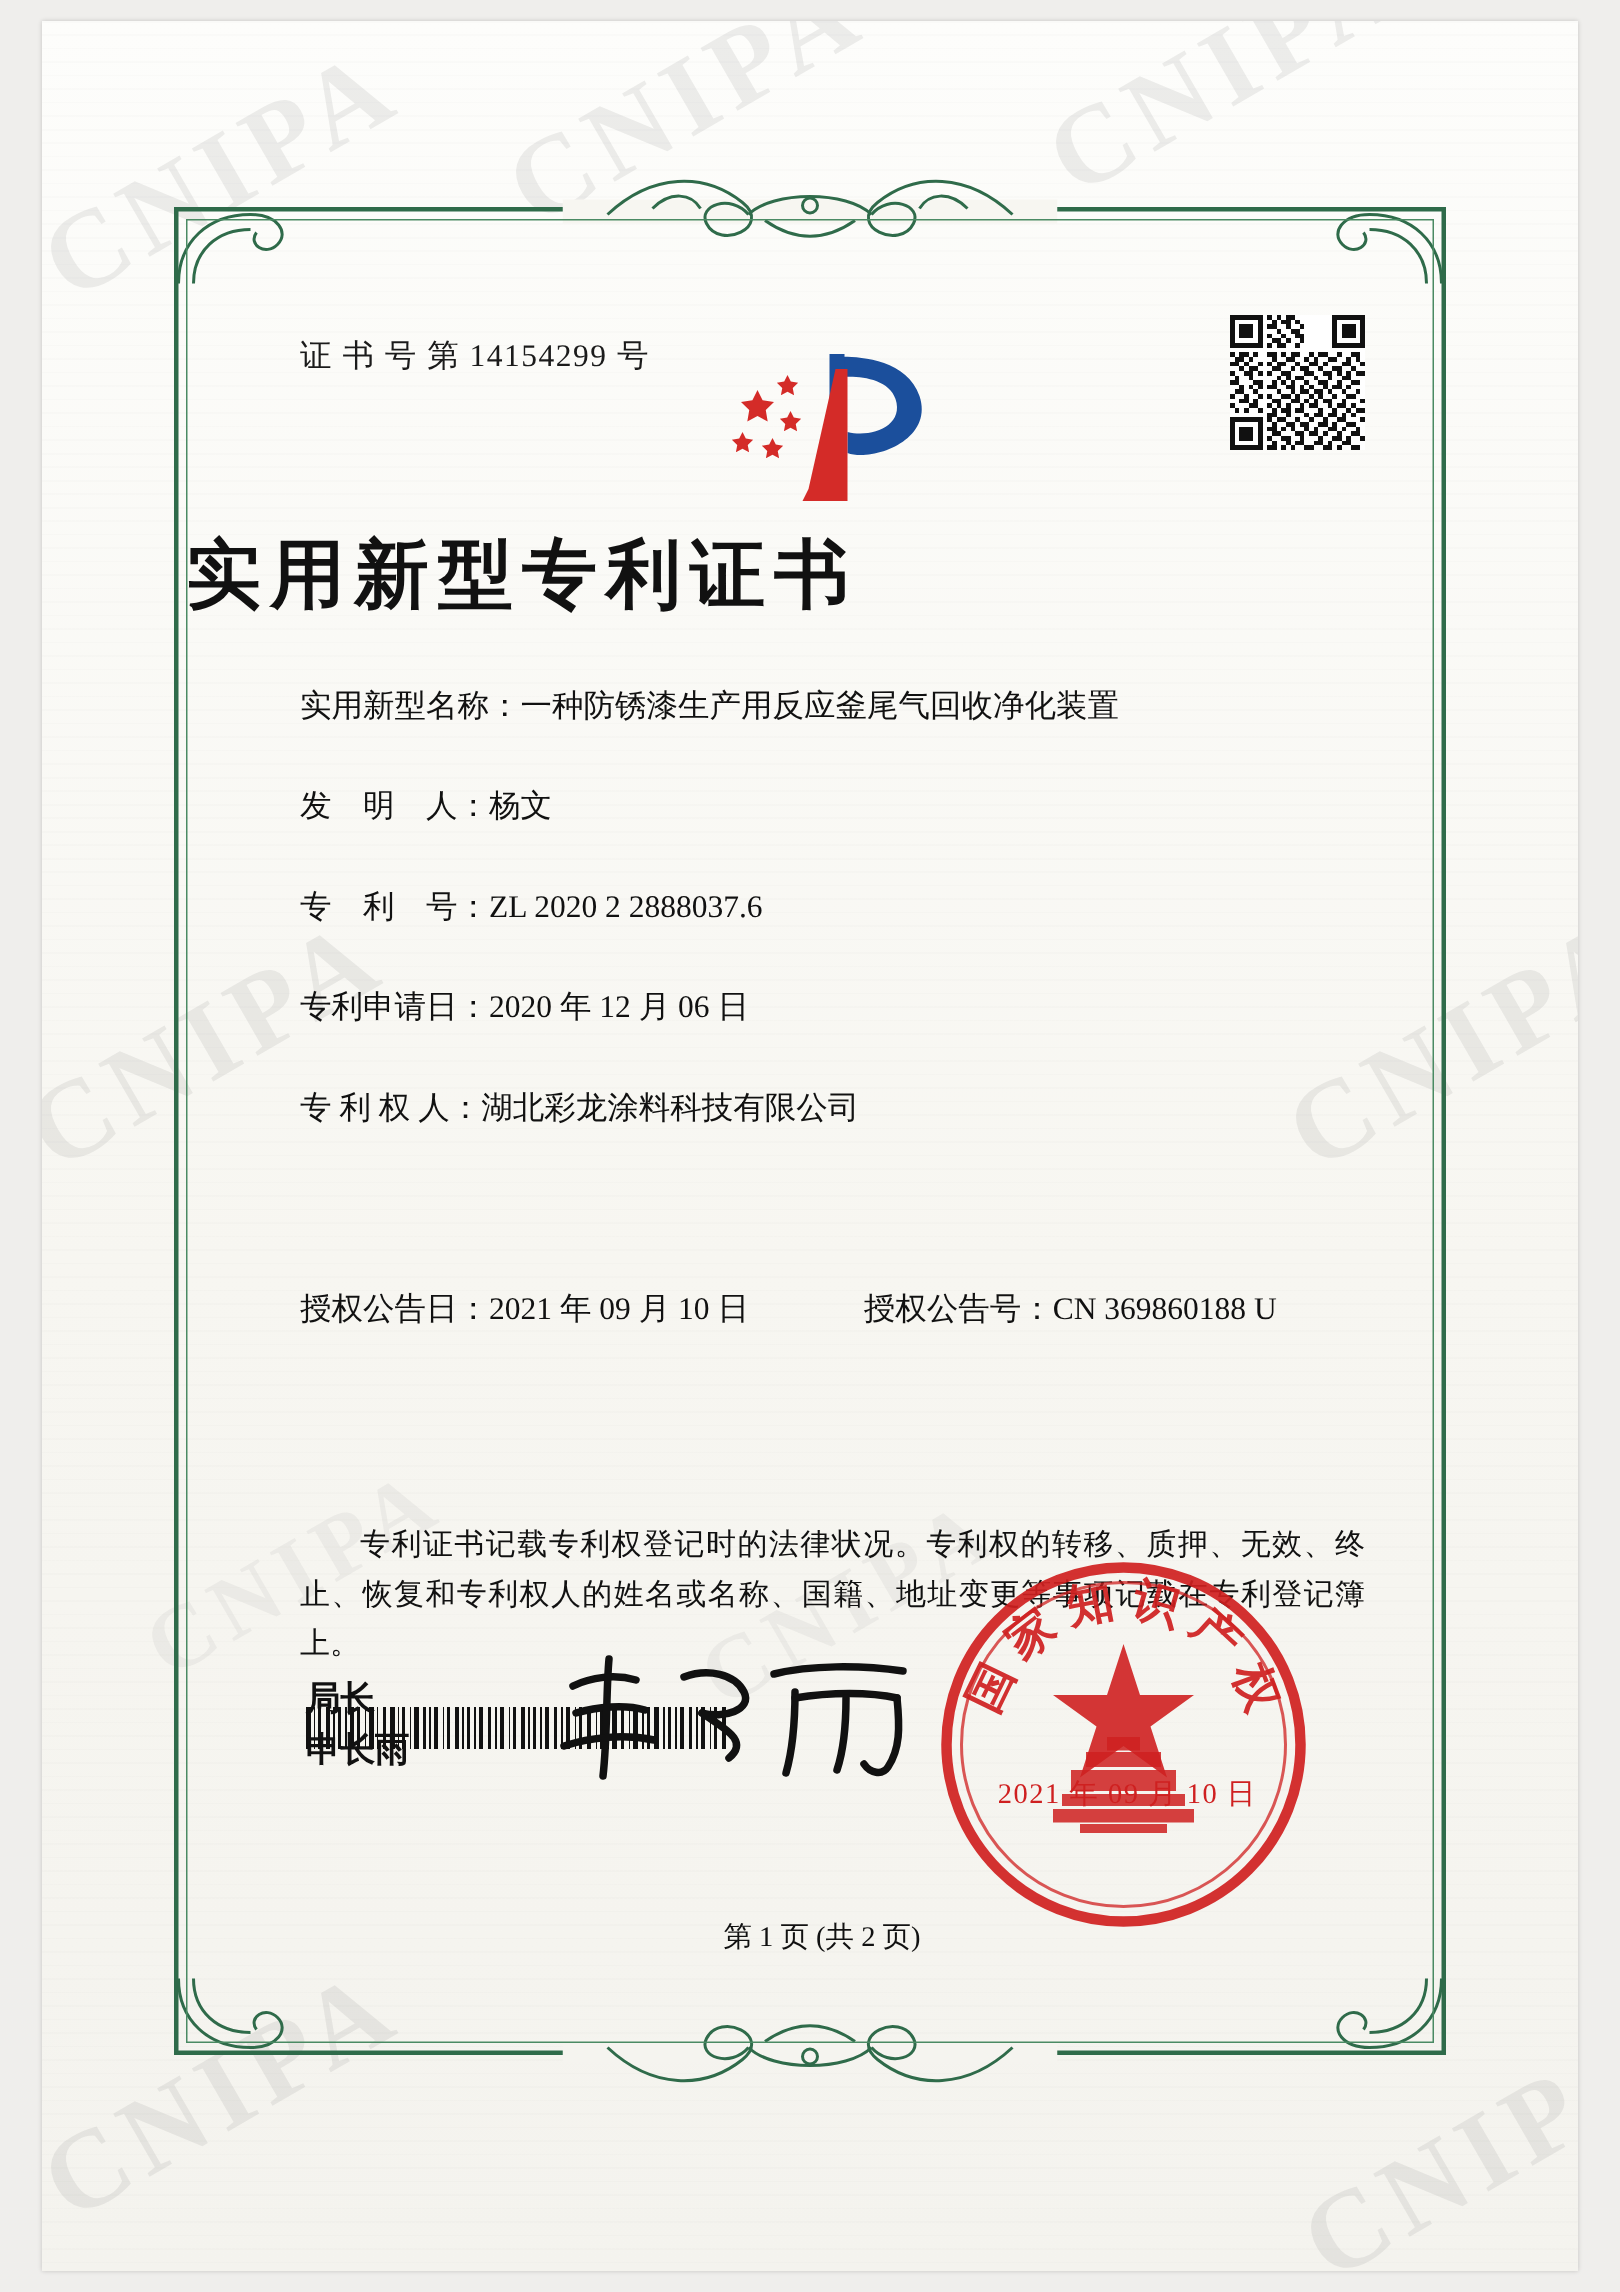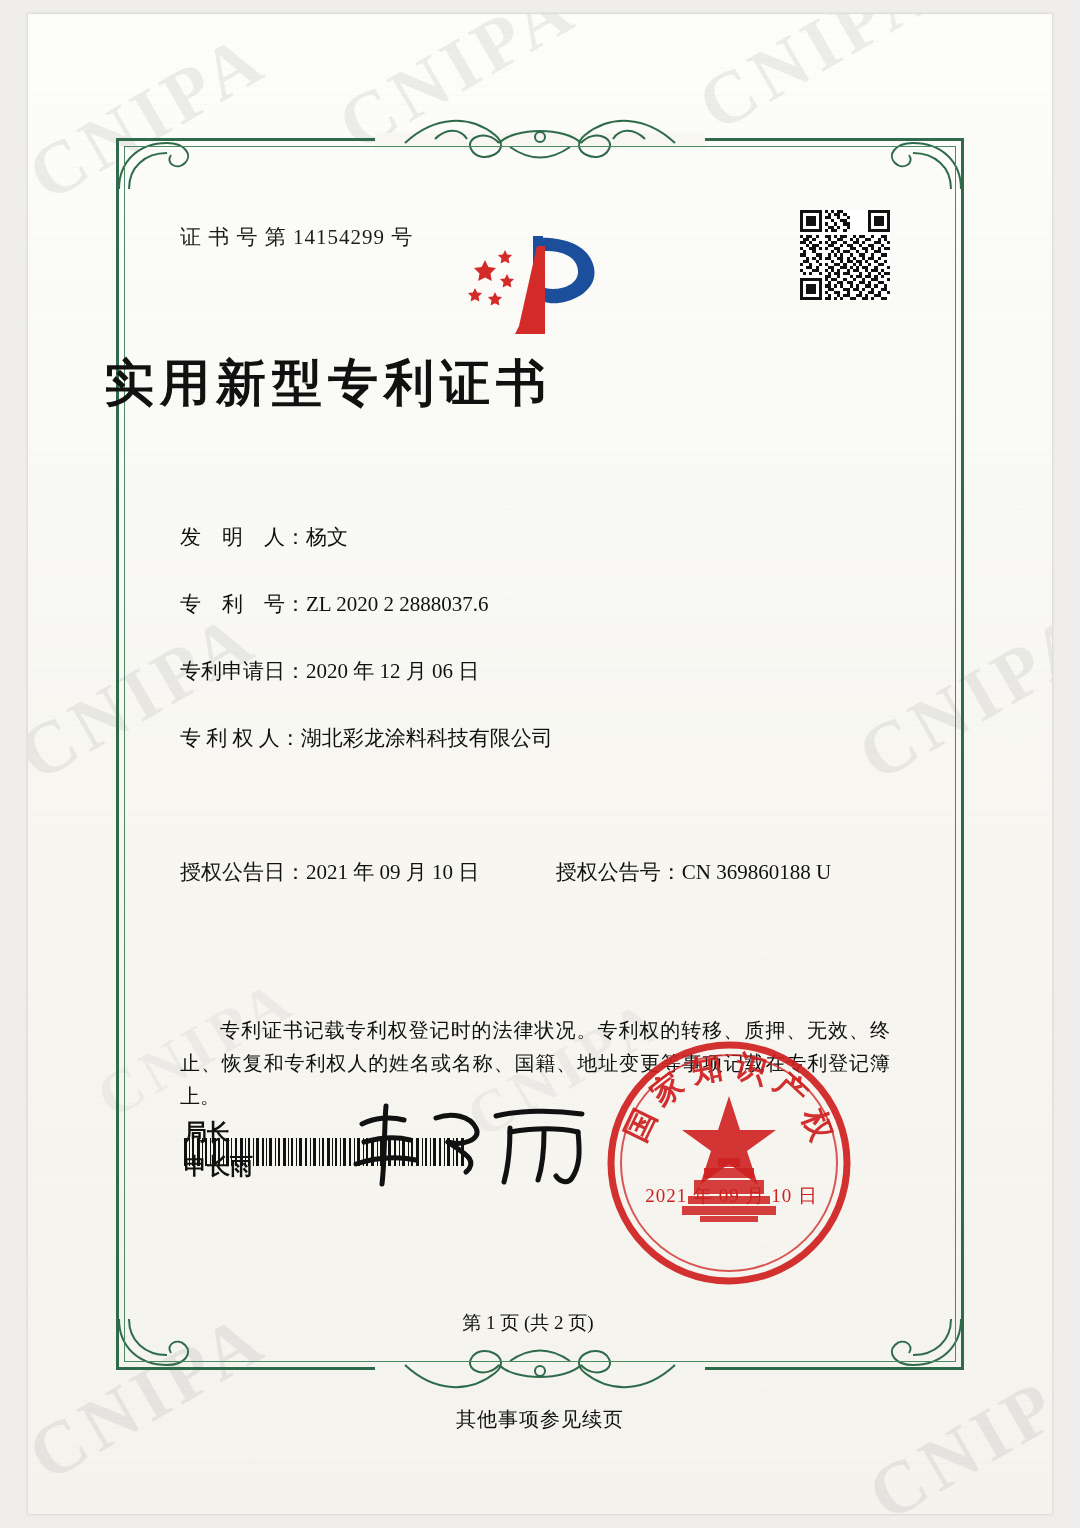--- a/index.html
+++ b/index.html
@@ -54,21 +54,21 @@
   .top-orn{
     position:absolute;left:50%;transform:translateX(-50%);
     top:-28px;width:330px;height:56px;pointer-events:none;
   }
   .bot-orn{
     position:absolute;left:50%;transform:translateX(-50%);
     bottom:-28px;width:330px;height:56px;pointer-events:none;
   }
   
   #content{
-    position:absolute;left:76px;top:124px;width:848px;height:1232px;
+    position:absolute;left:96px;top:124px;width:848px;height:1232px;
   }
   #cert-number{
     position:absolute;left:76px;top:85px;
     font-size:21px;color:#1b1b1b;letter-spacing:1px;
   }
   #qr-code{
     position:absolute;right:62px;top:72px;width:90px;height:90px;
   }
   #logo{
     position:absolute;left:50%;transform:translateX(-50%);
@@ -104,21 +104,21 @@
   }
   #seal{
     position:absolute;left:500px;top:900px;width:250px;height:250px;
   }
   #seal-date{
     position:absolute;left:520px;top:1045px;width:215px;
     text-align:center;font-size:19px;color:#cf2020;letter-spacing:1px;
   }
   #page-num{
     position:absolute;left:0;right:0;top:1140px;text-align:center;
-    font-size:19px;color:#111;margin-top:32px;
+    font-size:19px;color:#111;
   }
   #footer-note{
     position:absolute;left:0;right:0;top:1392px;text-align:center;
     font-size:20px;color:#111;letter-spacing:1px;
   }
 </style>
 </head>
 <body>
 
 <div id="sheet">
@@ -421,20 +421,23 @@
         <path d="M52 30 l3.4 6.9 7.6 1.1 -5.5 5.4 1.3 7.6 -6.8-3.6 -6.8 3.6 1.3-7.6 -5.5-5.4 7.6-1.1 Z"></path>
         <path d="M72 20 l2.2 4.4 4.9 .7 -3.6 3.5 .9 4.9 -4.4-2.3 -4.4 2.3 .9-4.9 -3.6-3.5 4.9-.7 Z"></path>
         <path d="M74 44 l2.2 4.4 4.9 .7 -3.6 3.5 .9 4.9 -4.4-2.3 -4.4 2.3 .9-4.9 -3.6-3.5 4.9-.7 Z"></path>
         <path d="M62 62 l2.2 4.4 4.9 .7 -3.6 3.5 .9 4.9 -4.4-2.3 -4.4 2.3 .9-4.9 -3.6-3.5 4.9-.7 Z"></path>
         <path d="M42 58 l2.2 4.4 4.9 .7 -3.6 3.5 .9 4.9 -4.4-2.3 -4.4 2.3 .9-4.9 -3.6-3.5 4.9-.7 Z"></path>
       </g>
     </svg>
 
     <div id="main-title">实用新型专利证书</div>
 
+    <div class="field-row" style="top:318px;">
+      <span class="lbl">实用新型名称：</span><span class="val">一种防锈漆生产用反应釜尾气回收净化装置</span>
+    </div>
     <div class="field-row" style="top:385px;">
       <span class="lbl">发　明　人：</span><span class="val">杨文</span>
     </div>
     <div class="field-row" style="top:452px;">
       <span class="lbl">专　利　号：</span><span class="val">ZL 2020 2 2888037.6</span>
     </div>
     <div class="field-row" style="top:519px;">
       <span class="lbl">专利申请日：</span><span class="val">2020 年 12 月 06 日</span>
     </div>
     <div class="field-row" style="top:586px;">
@@ -559,14 +562,13 @@
       </defs>
       <text font-family="'DejaVu Serif','Liberation Serif',serif" font-size="31" font-weight="700" fill="#cf2020" opacity="0.92" letter-spacing="9">
         <textPath href="#sealArc" startOffset="7%">国家知识产权局</textPath>
       </text>
     </svg>
     <div id="seal-date">2021 年 09 月 10 日</div>
 
     <div id="page-num">第 1 页 (共 2 页)</div>
   </div>
 
-  <div id="footer-note">其他事项参见续页</div>
 </div>
 
 </body></html>

